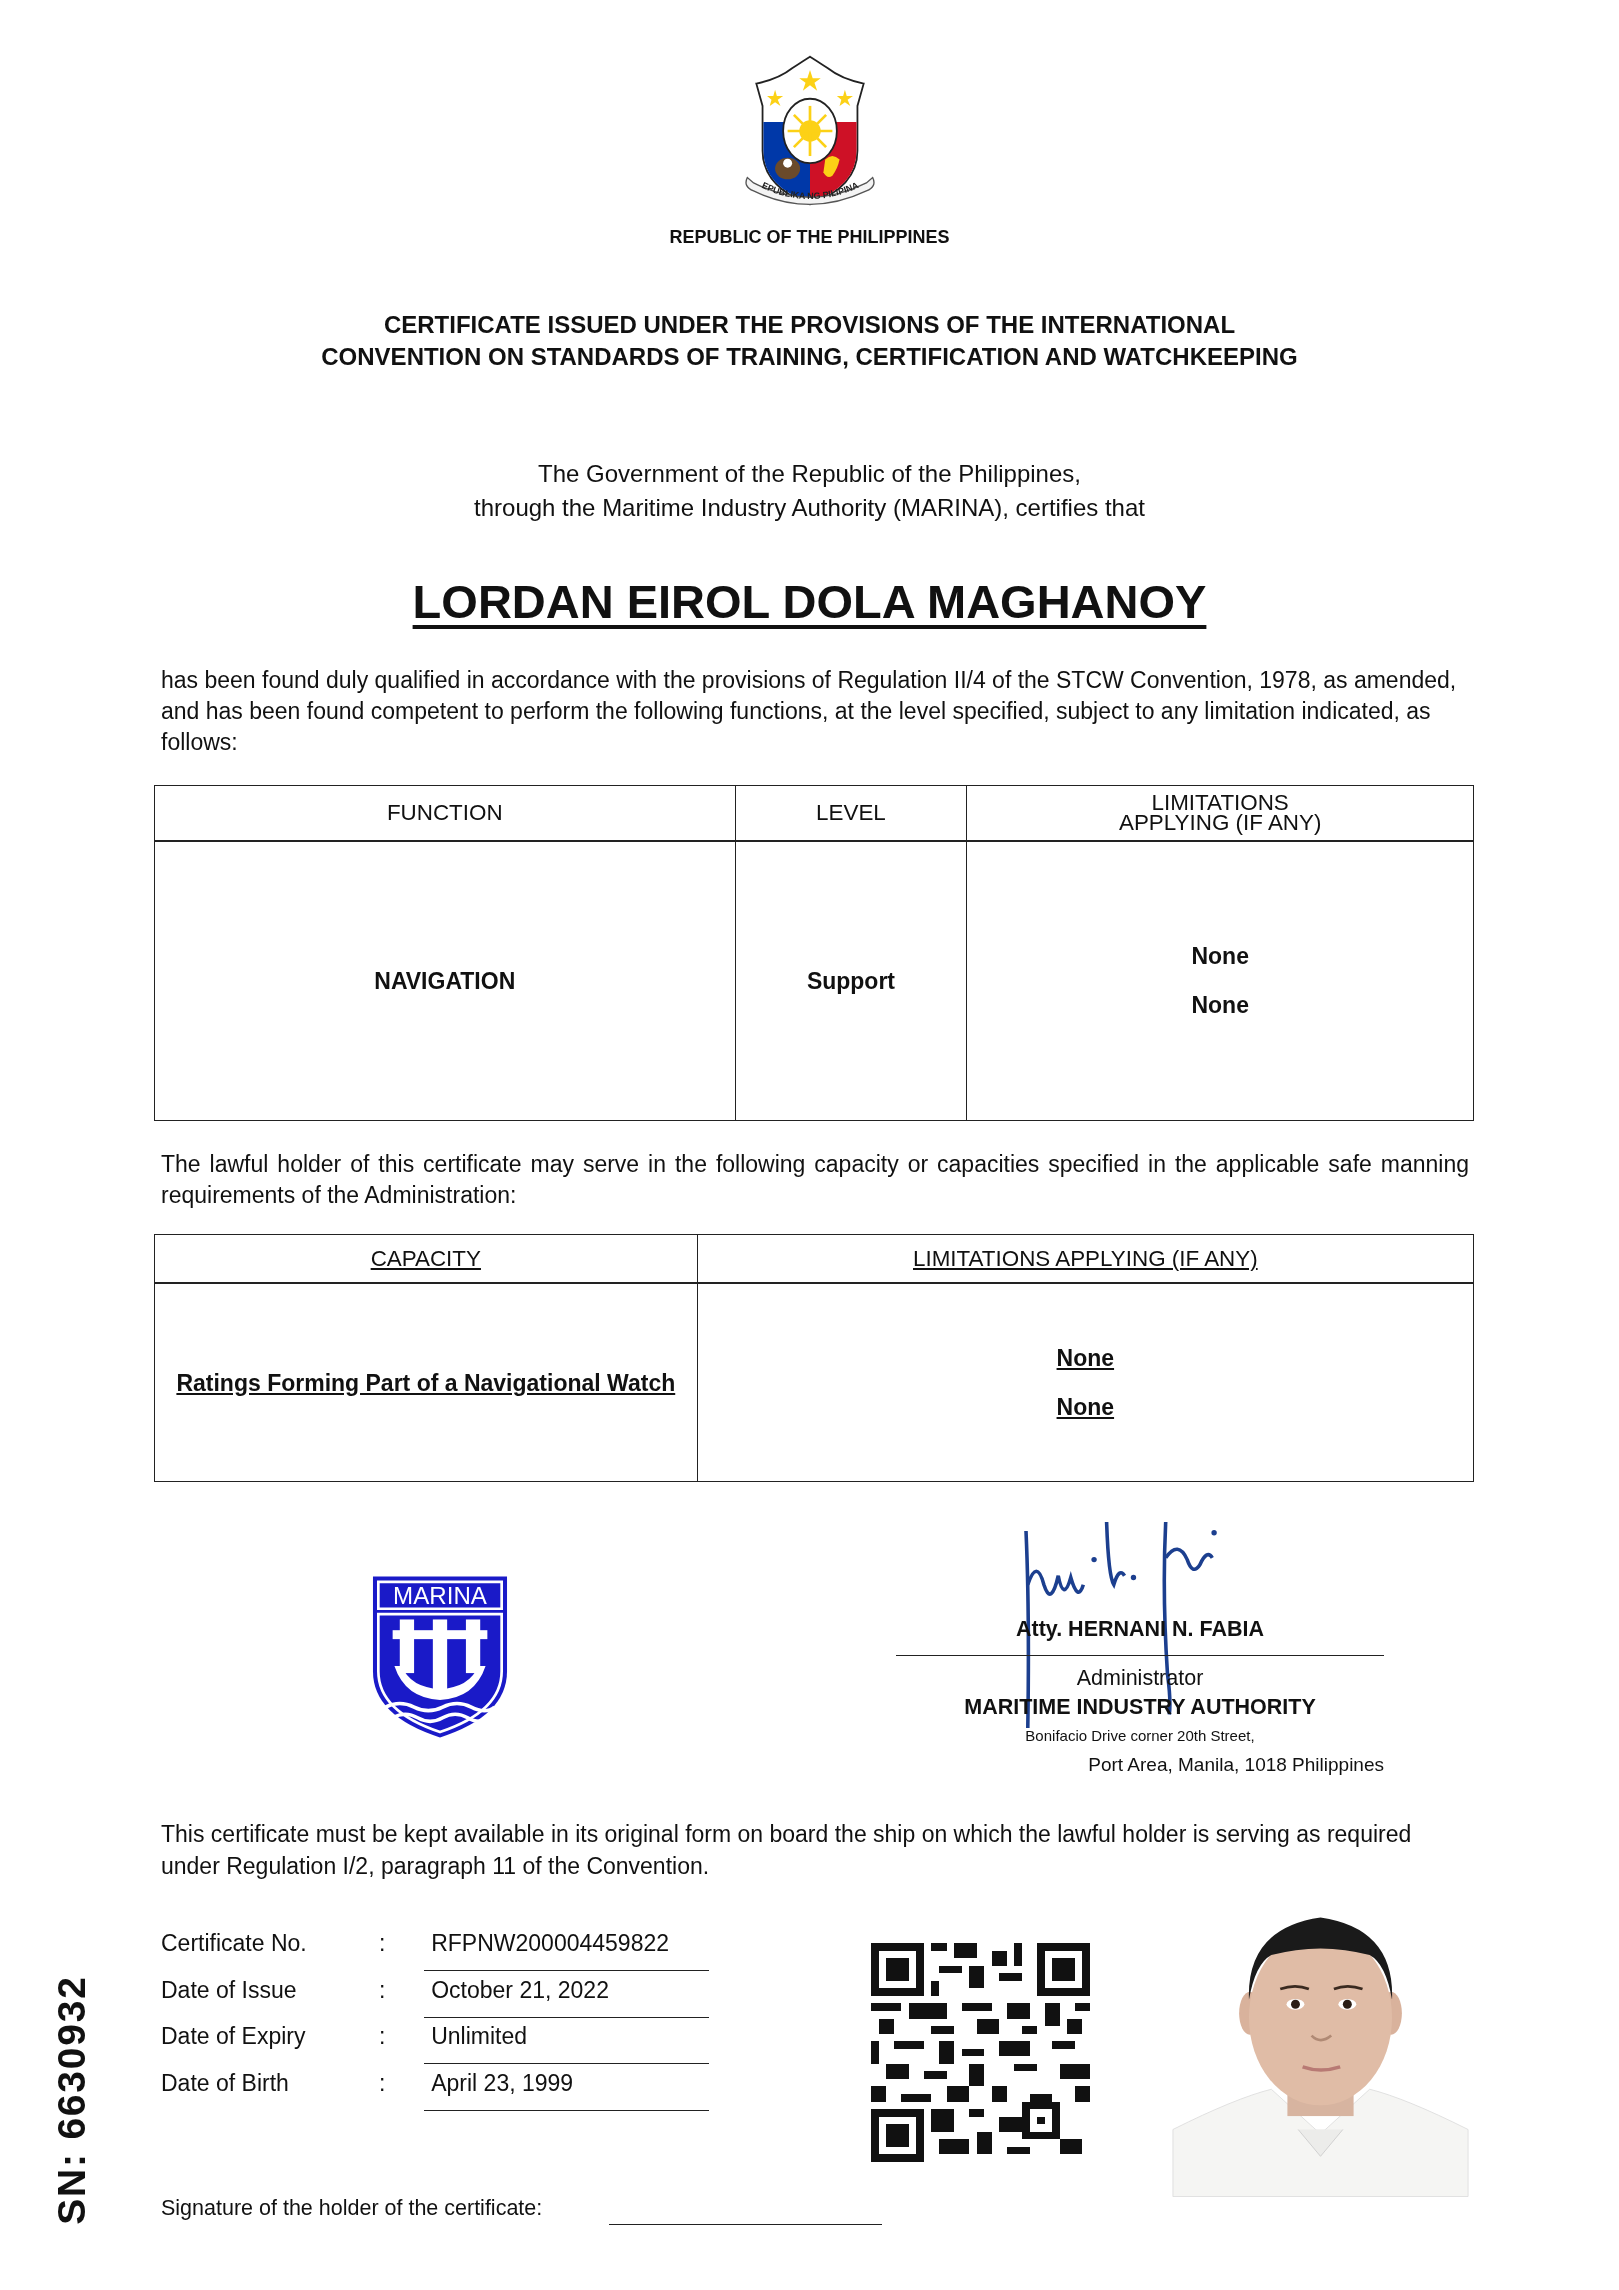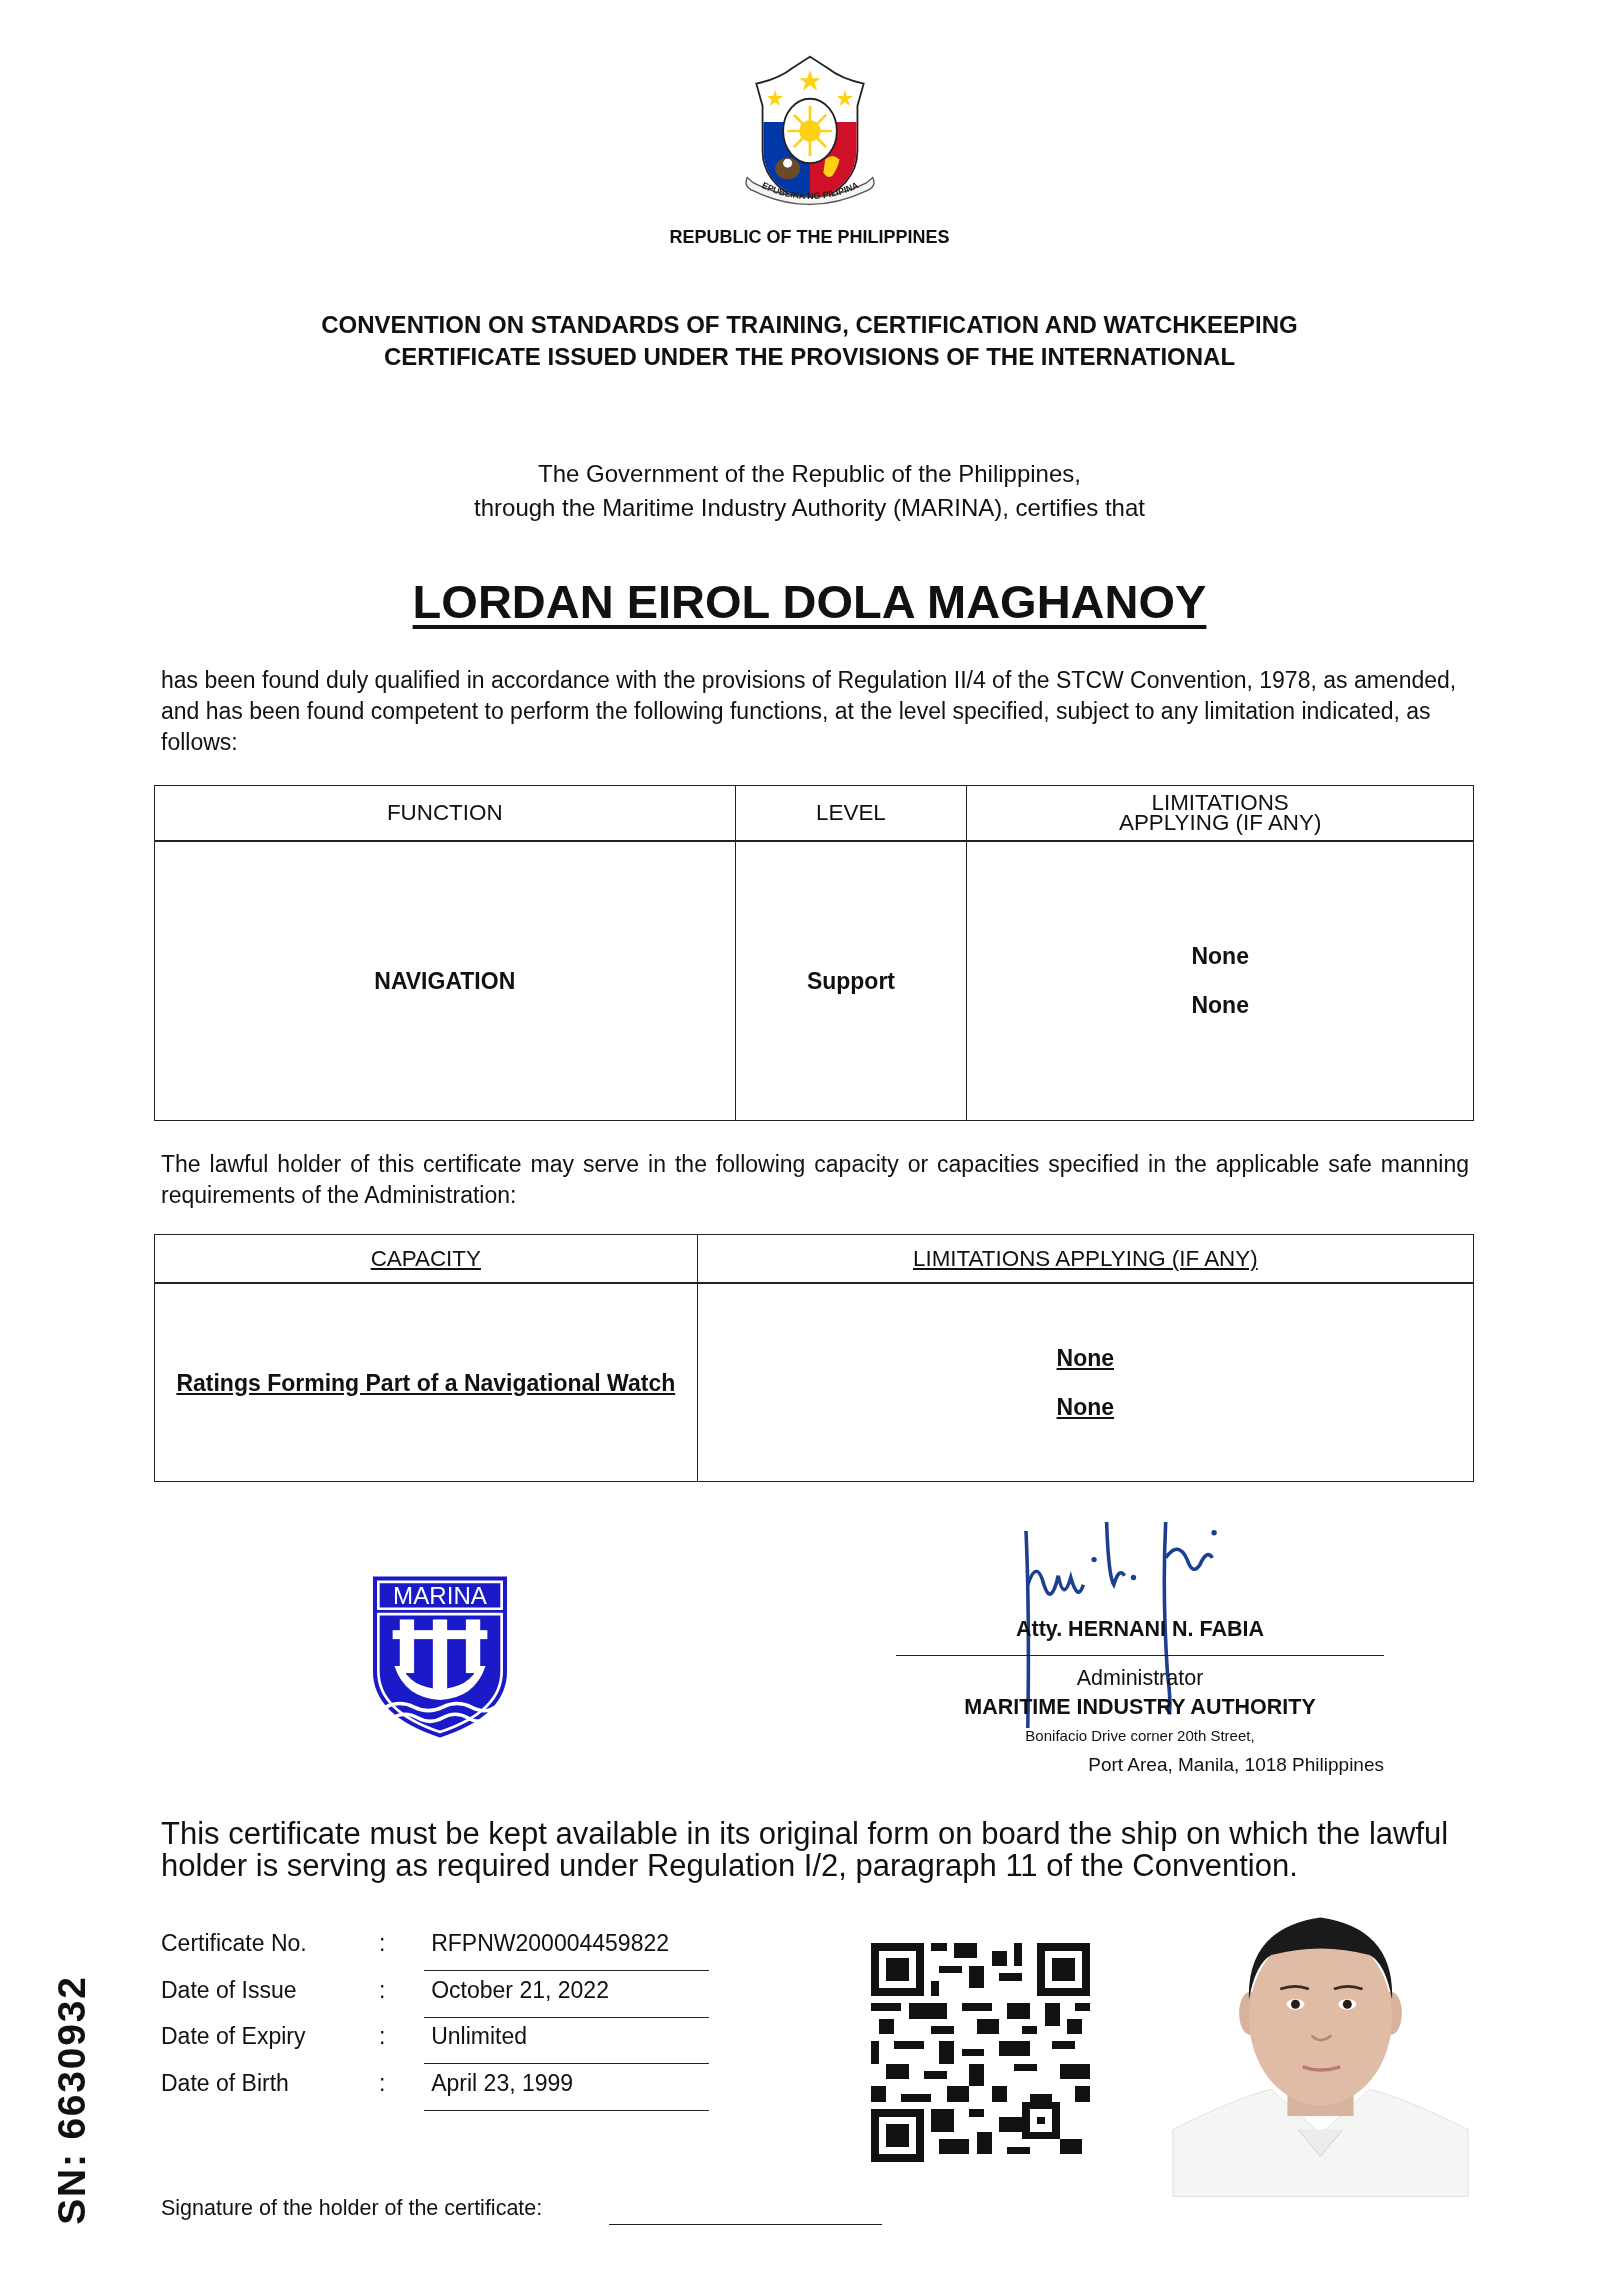--- a/index.html
+++ b/index.html
@@ -36,21 +36,21 @@
   #marina-logo { left: 369px; top: 1573px; width: 142px; height: 168px; }
 
   #signature { left: 1008px; top: 1522px; width: 242px; height: 206px; }
   #signatory-name { left: 896px; width: 488px; top: 1617px; font-size: 21.5px; font-weight: bold; text-align: center; }
   #sig-line { left: 896px; top: 1655px; width: 488px; height: 0; border-top: 1.8px solid #222; }
   #signatory-title { left: 896px; width: 488px; top: 1666px; font-size: 21.5px; text-align: center; }
   #authority { left: 896px; width: 488px; top: 1695px; font-size: 21.5px; font-weight: bold; text-align: center; }
   #address1 { left: 896px; width: 488px; top: 1727px; font-size: 15px; text-align: center; }
   #address2 { left: 896px; width: 488px; top: 1754px; font-size: 19px; text-align: right; }
 
-  #kept-text { left: 161px; width: 1308px; top: 1818px; font-size: 31px; line-height: 32px; }
+  #kept-text { left: 161px; width: 1308px; top: 1818px; font-size: 23px; line-height: 32px; }
 
   #serial { left: 36px; top: 1952px; width: 72px; height: 296px; }
   #serial span { position: absolute; left: 50%; top: 50%; transform: translate(-50%, -50%) rotate(-90deg);
                  font-size: 39px; font-weight: bold; white-space: nowrap; letter-spacing: 1.8px; }
 
   .info-row { position: absolute; left: 161px; font-size: 23px; height: 36px; }
   .info-row .lbl { position: absolute; left: 0; top: 0; width: 206px; }
   .info-row .colon { position: absolute; left: 218px; top: 0; }
   .info-row .val { position: absolute; left: 263px; top: 0; width: 285px; height: 41px; border-bottom: 1.8px solid #222; padding-left: 7.2px; box-sizing: border-box; }
 
@@ -85,22 +85,22 @@
     <path d="M35 140 Q30 150 42 155 Q105 185 168 155 Q180 150 175 140 L168 146 Q105 178 42 146 Z" fill="#f4f4f4" stroke="#555" stroke-width="1.5"></path>
     <path id="ribbonPath" d="M48 150 Q105 178 162 150" fill="none"></path>
     <text font-size="10" font-family="Liberation Sans, sans-serif" font-weight="bold" fill="#222">
       <textPath href="#ribbonPath" startOffset="50%" text-anchor="middle">REPUBLIKA NG PILIPINAS</textPath>
     </text>
   </svg>
 </div>
 <div id="republic" class="abs center">REPUBLIC OF THE PHILIPPINES</div>
 
 <div id="cert-title" class="abs center">
+  <div>CERTIFICATE ISSUED UNDER THE PROVISIONS OF THE INTERNATIONAL</div>
   <div>CONVENTION ON STANDARDS OF TRAINING, CERTIFICATION AND WATCHKEEPING</div>
-  <div>CERTIFICATE ISSUED UNDER THE PROVISIONS OF THE INTERNATIONAL</div>
 </div>
 
 <div id="gov-text" class="abs center">
   <div>The Government of the Republic of the Philippines,</div>
   <div>through the Maritime Industry Authority (MARINA), certifies that</div>
 </div>
 
 <div id="holder-name" class="abs center">
   <span>LORDAN EIROL DOLA MAGHANOY</span>
 </div>

